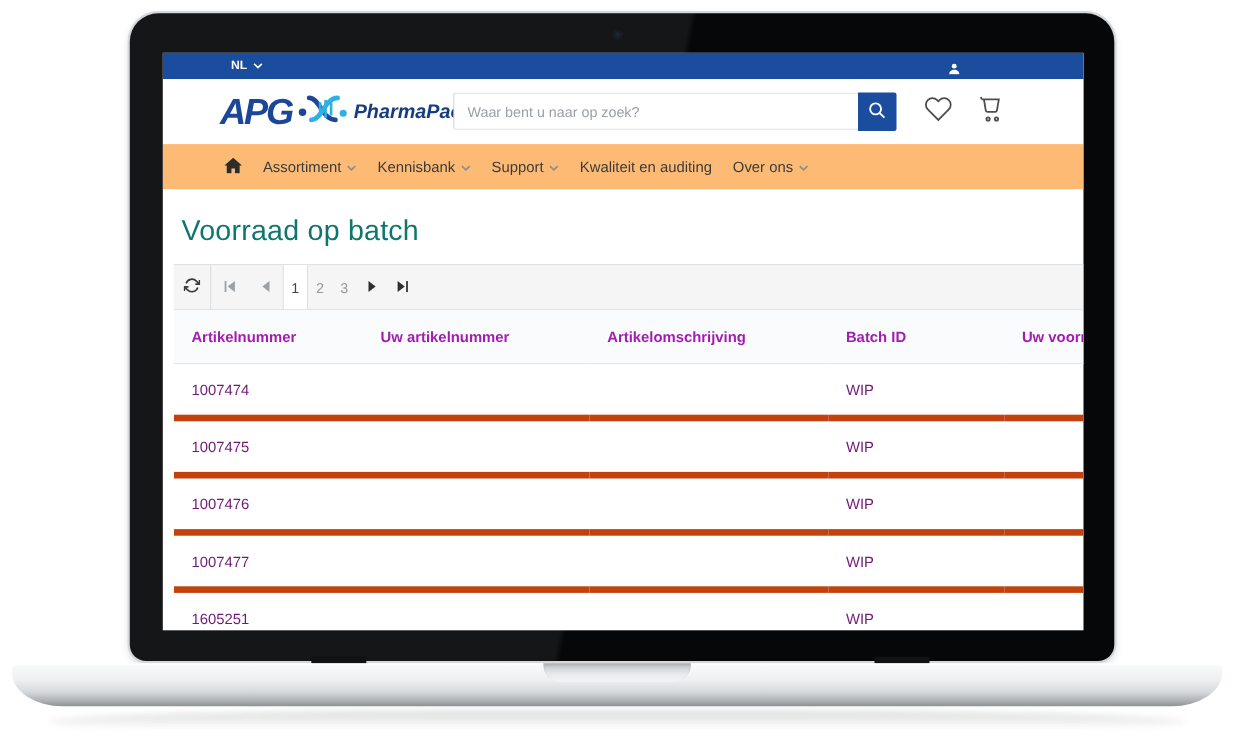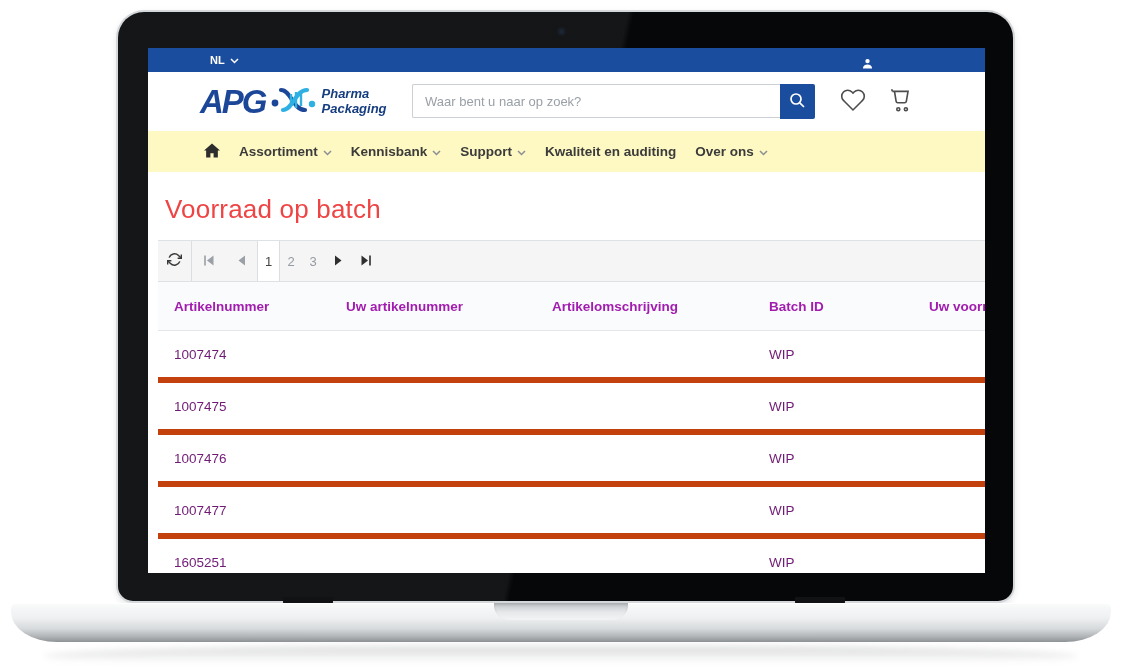--- a/index.html
+++ b/index.html
@@ -35,41 +35,41 @@
   .lang{display:flex;align-items:center;gap:5px;cursor:pointer;}
   .topbar-right{margin-left:auto;display:flex;align-items:center;gap:16px;margin-top:44px;}
   .toplink{color:#fff;text-decoration:none;}
   .account{display:flex;align-items:center;gap:6px;cursor:pointer;flex-direction:column;}
 
   
   .siteheader{height:59px;display:flex;align-items:center;background:#fff;
               padding:0 70px 0 52px;box-sizing:border-box;}
   .logo{display:flex;align-items:center;gap:5px;flex:0 0 auto;width:200px;cursor:pointer;}
   .brand{font-size:33px;font-weight:800;font-style:italic;color:#1c4697;letter-spacing:-2px;line-height:1;}
-  .tagline{display:flex;flex-direction:column;line-height:1.08;color:#153d80;
-           font-style:italic;font-weight:bold;font-size:13px;}
+  .tagline{display:flex;flex-direction:row;line-height:1.08;color:#153d80;
+           font-style:italic;font-weight:bold;font-size:18px;}
   .searchgroup{flex:1;display:flex;align-items:flex-start;margin-left:12px;}
   .searchgroup input{flex:1;height:34px;border:1px solid #ccd0d4;border-right:none;border-radius:2px 0 0 2px;
            padding:0 12px;font-size:13px;color:#333;outline:none;box-sizing:border-box;
            font-family:"Liberation Sans",sans-serif;}
   .searchgroup input::placeholder{color:#9aa0a6;}
   .searchbtn{width:35px;height:35px;background:#1b4d9e;border:none;border-radius:0 2px 2px 0;
            display:flex;align-items:center;justify-content:center;cursor:pointer;flex:0 0 auto;}
   .header-icons{display:flex;align-items:center;gap:20px;margin-left:24px;}
   .hicon{display:flex;align-items:center;justify-content:center;cursor:pointer;}
 
   
-  .mainnav{height:41px;background:#fef9c3;display:flex;align-items:center;gap:19px;
-           padding:0 56px;box-sizing:border-box;font-size:13.5px;font-weight:700;color:#3b3b3b;}
+  .mainnav{height:41px;background:#fdba74;display:flex;align-items:center;gap:19px;
+           padding:0 56px;box-sizing:border-box;font-size:13.5px;font-weight:400;color:#3b3b3b;}
   .nav-item{display:flex;align-items:center;gap:5px;cursor:pointer;}
   .nav-home{display:flex;align-items:center;cursor:pointer;}
 
   
   .content{padding-left:10px;}
-  h1{font-size:26px;font-weight:400;color:#ef4444;margin:22px 0 15px 7px;letter-spacing:.2px;}
+  h1{font-size:26px;font-weight:400;color:#0f766e;margin:22px 0 15px 7px;letter-spacing:.2px;}
 
   .pager{height:40px;background:#f5f5f6;border-top:1px solid #dfe2e5;border-bottom:1px solid #dfe2e5;
          display:flex;align-items:stretch;}
   .pcell{display:flex;align-items:center;justify-content:center;font-size:13px;color:#969ba0;
          background:transparent;border:none;padding:0;font-family:"Liberation Sans",sans-serif;cursor:pointer;}
   .pcell.bdr{border-right:1px solid #dcdfe2;}
   .p-refresh{width:34px;}
   .p-nav{width:33px;}
   .p-page{width:22px;}
   .p-page.current{background:#fff;color:#444;border-right:1px solid #dcdfe2;}

